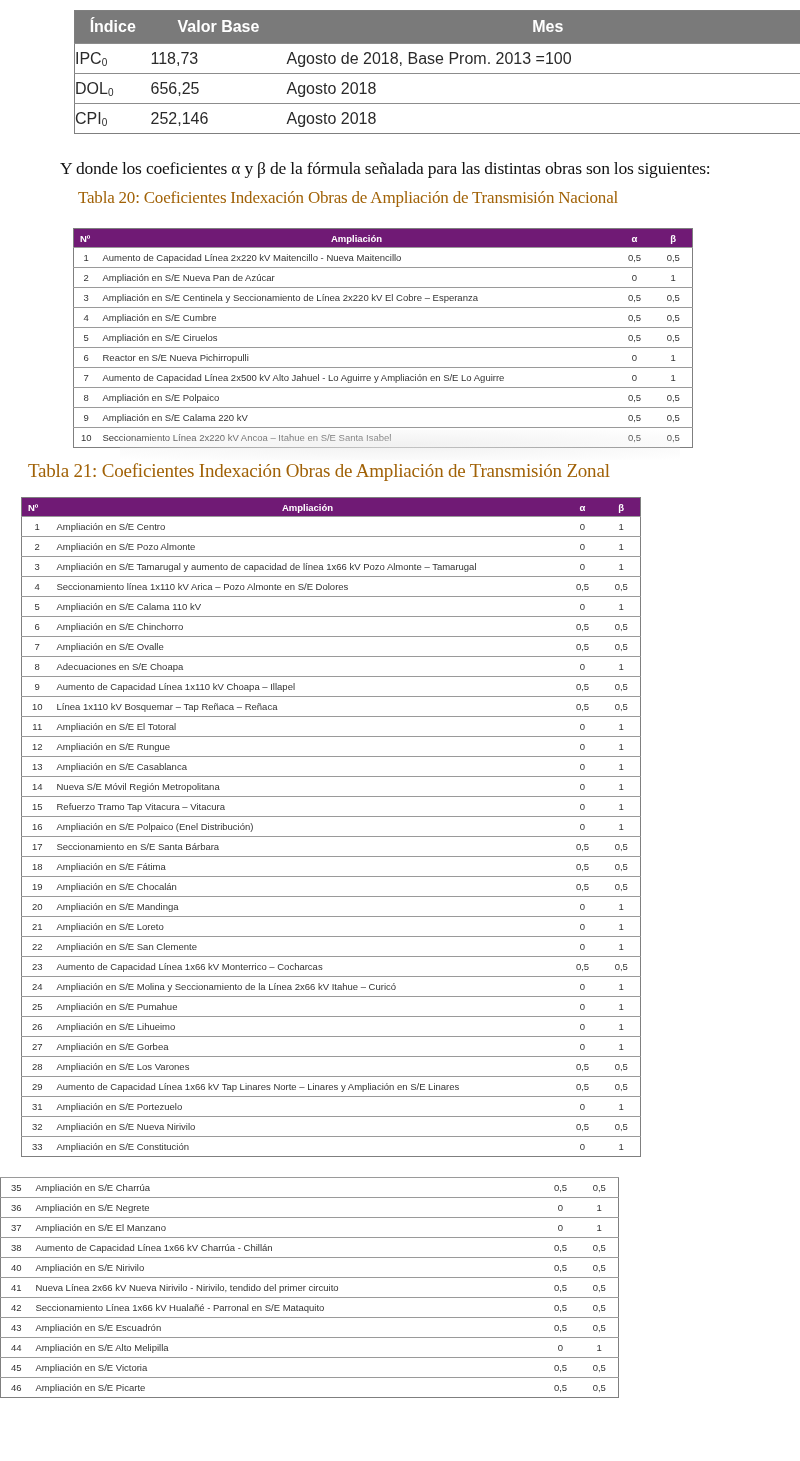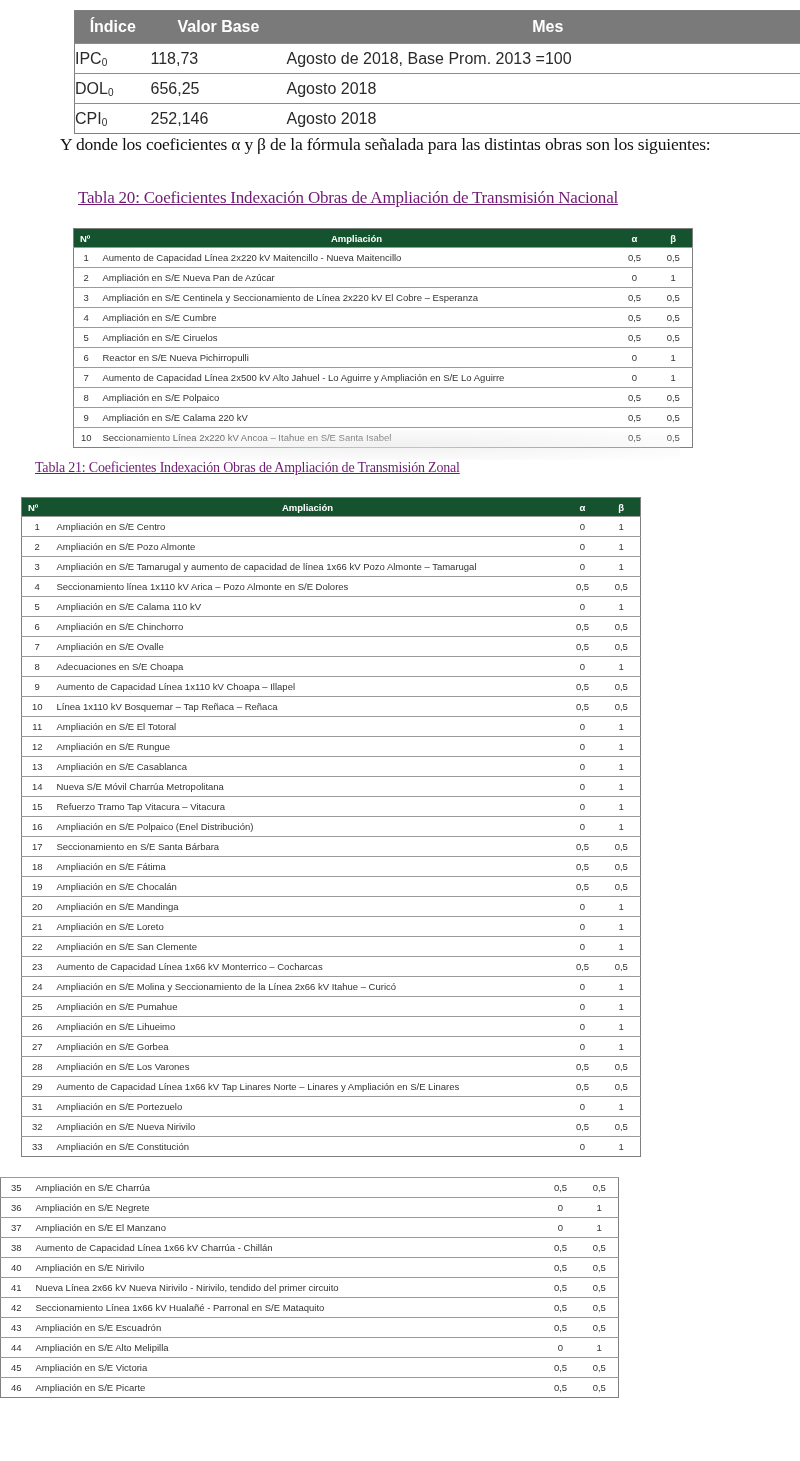--- a/index.html
+++ b/index.html
@@ -3,26 +3,26 @@
   <meta charset="utf-8">
   <style>
     html, body { margin: 0; padding: 0; background: #ffffff; }
     body { width: 800px; height: 1461px; position: relative; overflow: hidden; color: #222; }
     .abs { position: absolute; }
     table { border-collapse: collapse; table-layout: fixed; }
     .t-index { left: 74px; top: 10px; width: 736px; font-family: Liberation Sans, sans-serif; border: 1.5px solid #7f7f7f; }
     .t-index th { background: #7a7a7a; color: #ffffff; font-weight: bold; font-size: 16px; height: 32px; text-align: center; padding: 0; }
     .t-index td { font-size: 16px; height: 29px; padding: 0; border-top: 1.5px solid #8c8c8c; color: #2a2a2a; }
     .t-index sub { font-size: 10px; vertical-align: -2px; }
-    .para { left: 60px; top: 134px; font-family: "Liberation Serif", serif; font-size: 17.5px; color: #111; white-space: nowrap; letter-spacing: -0.2px; }
-    .caption { font-family: "Liberation Serif", serif; font-size: 17px; color: #701a75; white-space: nowrap; letter-spacing: -0.2px; text-decoration: underline; }
+    .para { left: 60px; top: 158px; font-family: "Liberation Serif", serif; font-size: 17.5px; color: #111; white-space: nowrap; letter-spacing: -0.2px; }
+    .caption { font-family: "Liberation Serif", serif; font-size: 17px; color: #a16207; white-space: nowrap; letter-spacing: -0.2px; }
     .cap20 { left: 78px; top: 188px; }
-    .cap21 { left: 35px; top: 460px; font-size: 14px; }
+    .cap21 { left: 28px; top: 460px; font-size: 19px; }
     .t-coef { font-family: "Liberation Sans", sans-serif; border: 1.5px solid #7f7f7f; }
-    .t-coef th { background: #14532d; color: #ffffff; font-weight: bold; font-size: 9.5px; height: 18px; padding: 0; text-align: center; }
+    .t-coef th { background: #701a75; color: #ffffff; font-weight: bold; font-size: 9.5px; height: 18px; padding: 0; text-align: center; }
     .t-coef th.c-no { text-align: left; padding-left: 6px; }
     .t-coef td { font-size: 9.5px; height: 19px; padding: 0; border-top: 1px solid #9a9a9a; color: #333; }
     .t-coef td.c-no { text-align: center; }
     .t-coef td.c-desc { padding-left: 4px; line-height: 12px; }
     .t-coef td.c-a, .t-coef td.c-b { text-align: center; }
     .t20 { left: 73px; top: 228px; width: 620px; }
     .t21 { left: 21px; top: 497px; width: 620px; }
     .t21c { left: 0px; top: 1177px; width: 619px; border-top: 1.5px solid #7f7f7f; }
     .t21c td:first-child { }
     .wm { left: 120px; top: 430px; width: 560px; height: 30px; background: radial-gradient(ellipse at center, rgba(235,235,235,0.7), rgba(255,255,255,0)); }
@@ -238,21 +238,21 @@
         <td class="c-b">1</td>
       </tr>
       <tr>
         <td class="c-no">13</td>
         <td class="c-desc">Ampliación en S/E Casablanca</td>
         <td class="c-a">0</td>
         <td class="c-b">1</td>
       </tr>
       <tr>
         <td class="c-no">14</td>
-        <td class="c-desc">Nueva S/E Móvil Charrúa Metropolitana</td>
+        <td class="c-desc">Nueva S/E Móvil Región Metropolitana</td>
         <td class="c-a">0</td>
         <td class="c-b">1</td>
       </tr>
       <tr>
         <td class="c-no">15</td>
         <td class="c-desc">Refuerzo Tramo Tap Vitacura – Vitacura</td>
         <td class="c-a">0</td>
         <td class="c-b">1</td>
       </tr>
       <tr>

